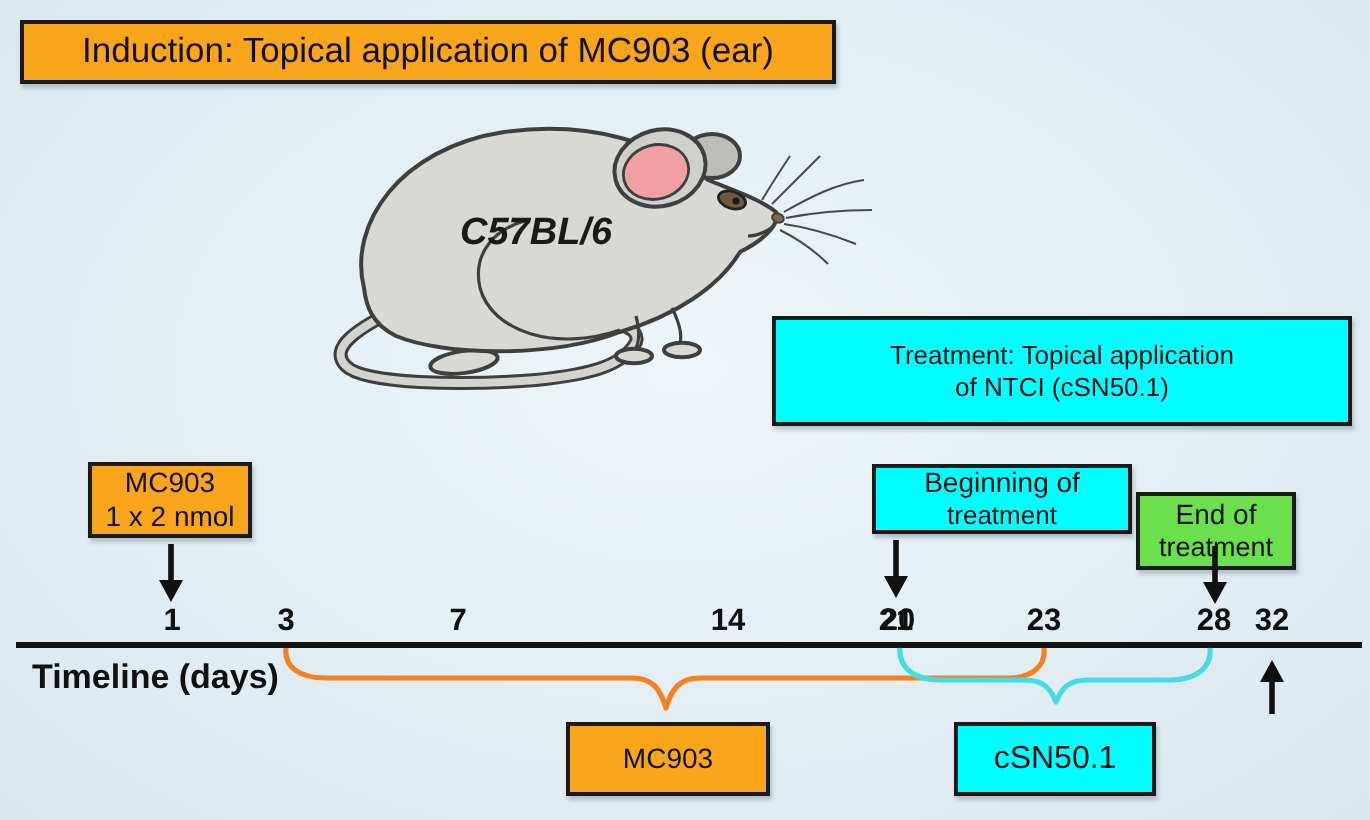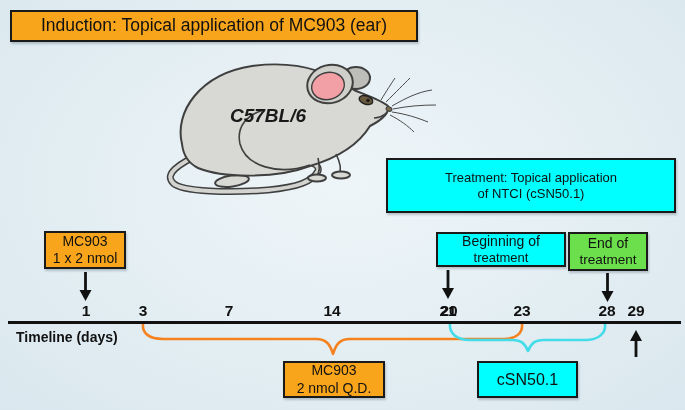--- a/index.html
+++ b/index.html
@@ -9,21 +9,21 @@
     background:radial-gradient(ellipse at 50% 45%, #eef5f8 0%, #e3eef3 55%, #dae7ee 100%);
   }
   .box{
     position:absolute;box-sizing:border-box;border:2px solid #1a1a1a;
     display:flex;flex-direction:column;align-items:center;justify-content:center;
     font-weight:normal;text-align:right;color:#111;line-height:1.22;
     box-shadow:1px 2px 2px rgba(90,105,118,.35);
   }
   .orange{background:var(--orange,#F9A51B);}
   .cyan{background:var(--cyan,#00FFFF);}
-  .green{background:var(--green,#6CE04C);}
+  .green{background:var(--green,#6CE04C);margin-top:14px;}
   .yellow{background:var(--yellow,#FFFF00);}
 
   .box-induction{left:10px;top:10px;width:408px;height:32px;font-size:17.5px;}
   .box-treatment{left:386px;top:158px;width:290px;height:55px;font-size:13px;border-width:2.5px;}
   .box-mc1{left:44px;top:231px;width:82px;height:38px;font-size:14px;}
   .box-begin{left:400px;top:232px;width:130px;height:35px;font-size:14px;margin-left:36px;}
   .box-begin .l2{font-size:13px;}
   .box-end{left:568px;top:232px;width:80px;height:39px;font-size:14px;}
   .box-end .l2{font-size:13.5px;}
   .box-mcqd{left:283px;top:361px;width:102px;height:37px;font-size:14px;}
@@ -31,21 +31,21 @@
   .box-sample{left:593px;top:360px;width:83px;height:40px;font-size:14px;}
 
   .mouse-svg{position:absolute;left:160px;top:52px;width:280px;height:150px;}
   .overlay-svg{position:absolute;left:0;top:0;width:685px;height:410px;pointer-events:none;}
 
   .timeline-line{position:absolute;left:8px;top:321px;width:673px;height:3px;background:#111;}
   .day-label{
     position:absolute;top:302px;transform:translateX(-50%);
     font-size:15.5px;font-weight:bold;color:#111;white-space:nowrap;
   }
-  .timeline-label{position:absolute;left:16px;top:329px;font-size:14px;font-weight:bold;color:#111;}
+  .timeline-label{position:absolute;left:16px;top:329px;font-size:17px;font-weight:bold;color:#111;}
 
   .brace{fill:none;stroke-width:2.6;stroke-linecap:round;stroke-linejoin:round;}
   .brace-orange{stroke:var(--brace_orange,#F5821F);}
   .brace-cyan{stroke:var(--brace_cyan,#45DCE9);}
   .arrow-line{stroke:#111;stroke-width:2.8;}
   .arrow-head{fill:#111;stroke:none;}
 
   .mouse-outline{stroke:#3f3f3f;stroke-width:2;}
   .mouse-fill{fill:var(--mouse_body,#D8D8D4);}
   .mouse-thin{stroke:#3f3f3f;stroke-width:1.6;fill:none;}
@@ -141,29 +141,28 @@
       <polygon class="arrow-head" points="630,341 642,341 636,330"></polygon>
     </g>
     <path class="brace brace-orange" d="M143,324 C142,333 149,339 163,339 L316,339 C326,339 330,344 333,354 C336,344 340,339 350,339 L504,339 C516,339 523,333 522,324"></path>
     <path class="brace brace-cyan" d="M450,323 C449,333 456,340 470,340 L512,340 C522,340 525,344 528,351 C531,344 534,340 544,340 L585,340 C599,340 606,333 605,324"></path>
   </svg>
 
   <div class="timeline-line"></div>
   <span class="day-label" style="left:86px">1</span>
   <span class="day-label" style="left:143px">3</span>
   <span class="day-label" style="left:229px">7</span>
-  <span class="day-label" style="left:332px">14</span>
+  <span class="day-label" style="left:364px">14</span>
   <span class="day-label" style="left:449px">20</span>
   <span class="day-label" style="left:448px">21</span>
   <span class="day-label" style="left:522px">23</span>
   <span class="day-label" style="left:607px">28</span>
-  <span class="day-label" style="left:636px">29</span>
+  <span class="day-label" style="left:636px">32</span>
   <div class="timeline-label">Timeline (days)</div>
 
   <div class="box orange box-mcqd">
     <div>MC903</div>
-    <div>2 nmol Q.D.</div>
   </div>
   <div class="box cyan box-csn">
     <div>cSN50.1</div>
   </div>
 
 </div>
 
 </body></html>

